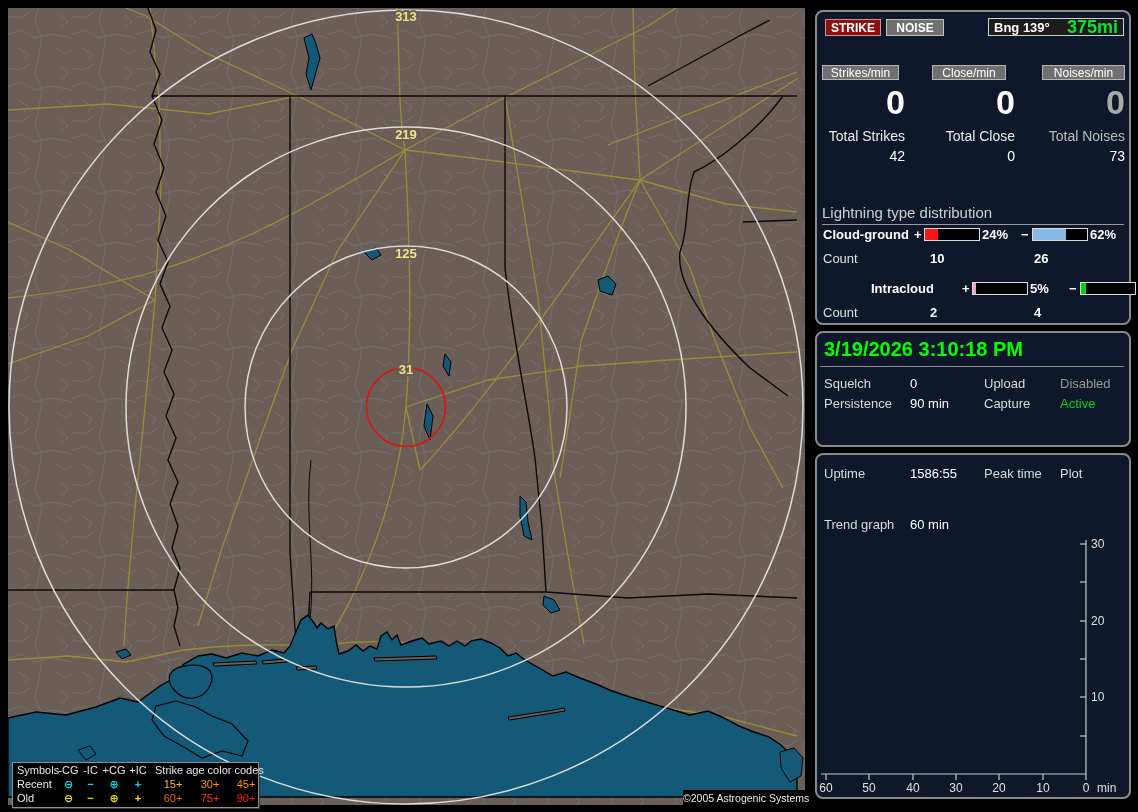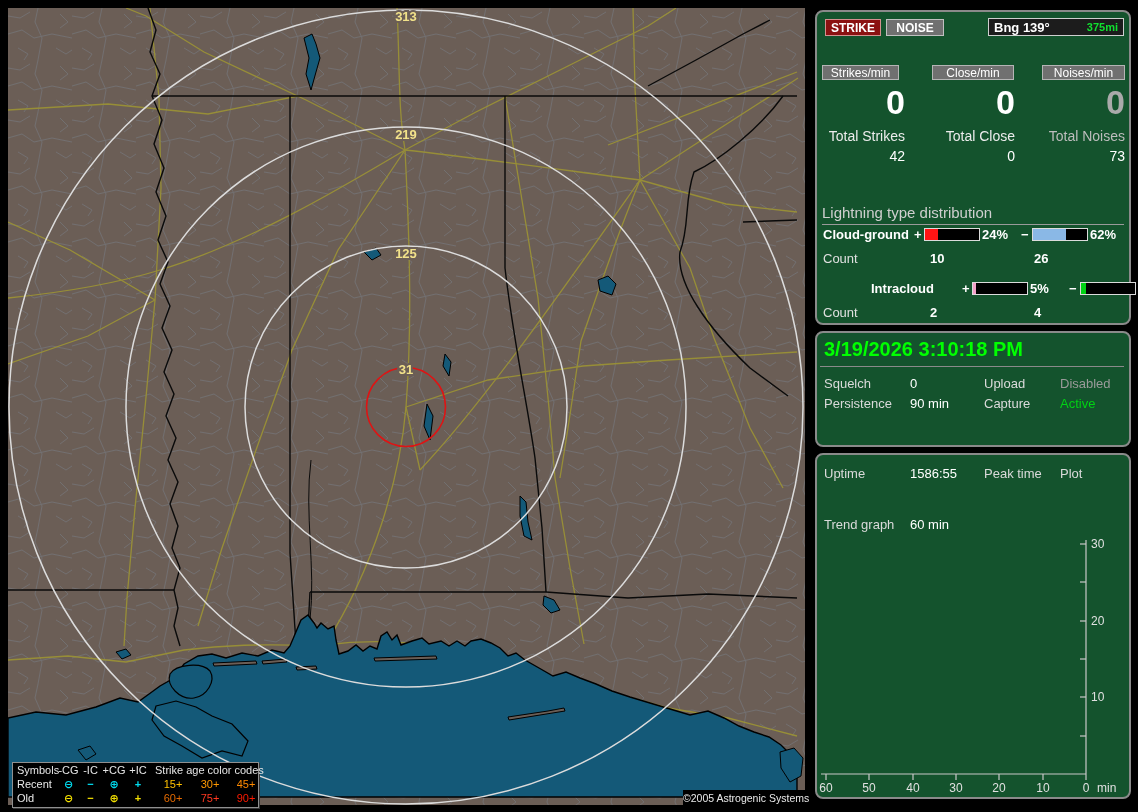--- a/index.html
+++ b/index.html
@@ -12,31 +12,31 @@
           border:1px solid #8f8f8f;box-shadow:1px 1px 0 #333;font-size:11px;line-height:13px;}
   .lgrow{display:grid;grid-template-columns:40px 23px 21px 26px 22px 6px 36px 38px 34px;height:14px;align-items:center;padding-left:4px;}
   .lgrow .c{text-align:center;}
   .lg-head{color:#e6e6e6;}
   .age-head{grid-column:7 / span 3;text-align:center;color:#e6e6e6;white-space:nowrap;}
   .sym-recent{color:#00dcf0;font-weight:bold;}
   .sym-old{color:#f2df00;font-weight:bold;}
   #copyright{position:absolute;left:683px;top:790px;width:123px;height:16px;background:#000;
              color:#eaeaea;font-size:10.5px;line-height:16px;text-align:center;white-space:nowrap;}
   
-  .panel{position:absolute;left:815px;width:316px;background:#14532d;border:2px solid #8a8a8a;border-radius:8px;box-sizing:border-box;}
+  .panel{position:absolute;left:815px;width:316px;background:#0f172a;border:2px solid #8a8a8a;border-radius:8px;box-sizing:border-box;}
   #panelA{top:10px;height:315px;}
   #panelB{top:331px;height:116px;}
   #panelC{top:453px;height:346px;}
   .btn{position:absolute;height:17px;line-height:16px;text-align:center;font-size:12px;font-weight:bold;color:#fff;box-sizing:border-box;}
   #btn-strike{left:8px;top:7px;width:56px;background:#8b1111;border:1px solid #d49090;}
   #btn-noise{left:69px;top:7px;width:58px;background:#707070;border:1px solid #c0c0c0;}
   #bng-box{position:absolute;right:5px;top:6px;width:136px;height:18px;background:#1c1c1c;border:1px solid #cfcfcf;
            display:flex;justify-content:space-between;align-items:center;padding:0 5px;box-sizing:border-box;}
   #bng-box .b1{font-size:13px;font-weight:bold;color:#fff;}
-  #bng-box .b2{font-size:11px;font-weight:bold;color:#10e030;}
+  #bng-box .b2{font-size:18px;font-weight:bold;color:#10e030;}
   .chip{position:absolute;top:53px;height:15px;line-height:14px;background:#707070;border:1px solid #b5b5b5;
         color:#fff;font-size:12px;text-align:center;box-sizing:border-box;}
   .col{position:absolute;top:70px;width:88px;text-align:right;}
   .bigzero{font-size:34px;font-weight:bold;color:#fff;line-height:40px;}
   .bigzero.dim{color:#aaa;}
   .totlbl{font-size:14px;color:#ececec;margin-top:6px;white-space:nowrap;}
   .totlbl.dim{color:#bdbdbd;}
   .totval{font-size:14px;color:#fff;margin-top:4px;margin-left:16px;}
   #dist-head{position:absolute;left:5px;top:192px;width:302px;color:#cfcfcf;font-size:15px;
              border-bottom:1px solid #9a9a9a;padding-bottom:3px;}
@@ -209,21 +209,21 @@
 
   <div id="panelA" class="panel">
     <div id="btn-strike" class="btn">STRIKE</div>
     <div id="btn-noise" class="btn">NOISE</div>
     <div id="bng-box">
       <span class="b1">Bng 139°</span>
       <span class="b2">375mi</span>
     </div>
 
     <div class="chip" style="left:5px;width:77px;">Strikes/min</div>
-    <div class="chip" style="left:115px;width:82px;">Close/min</div>
+    <div class="chip" style="left:115px;width:74px;">Close/min</div>
     <div class="chip" style="left:225px;width:83px;">Noises/min</div>
 
     <div class="col" style="left:0px;">
       <div class="bigzero">0</div>
       <div class="totlbl">Total Strikes</div>
       <div class="totval">42</div>
     </div>
     <div class="col" style="left:110px;">
       <div class="bigzero">0</div>
       <div class="totlbl">Total Close</div>

